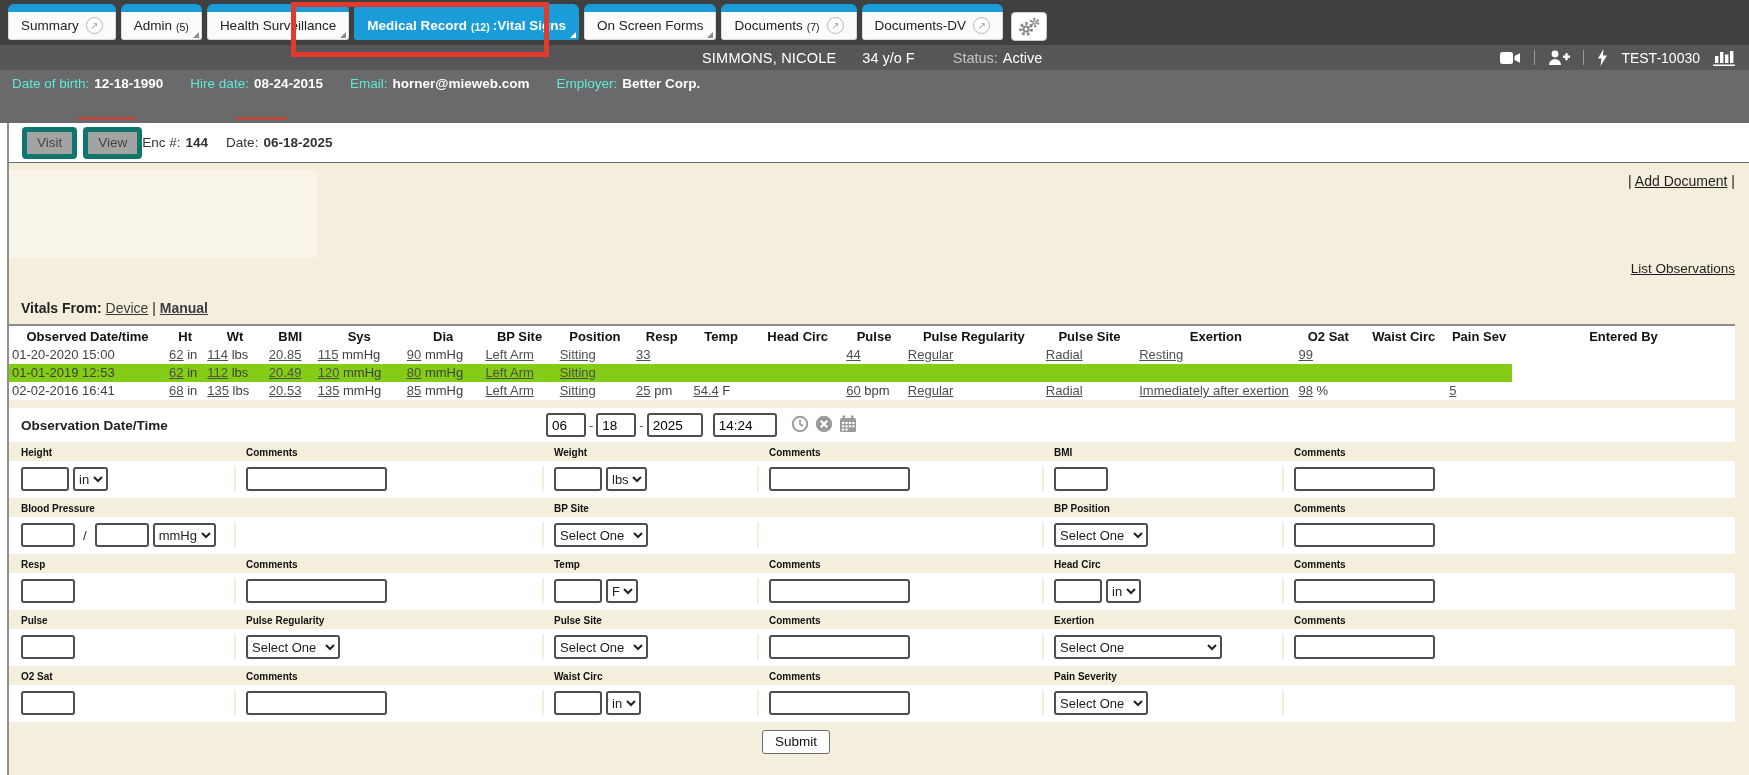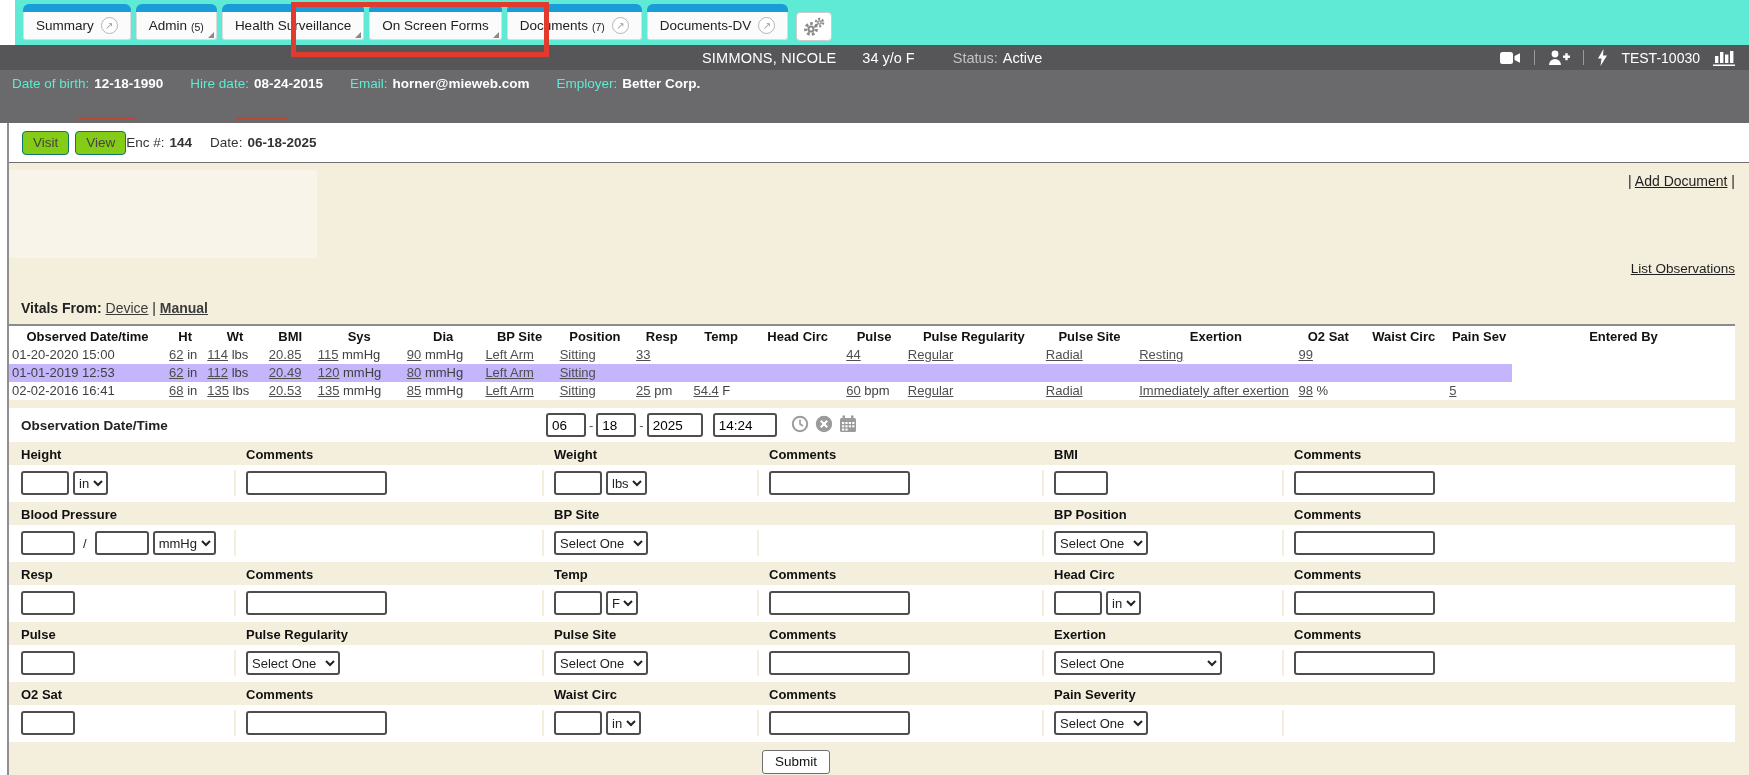--- a/index.html
+++ b/index.html
@@ -1,20 +1,20 @@
 <!DOCTYPE html>
 <html><head>
 <meta charset="utf-8">
 <style>
   * { box-sizing: border-box; margin: 0; padding: 0; }
   html,body { width:1749px; height:775px; overflow:hidden; background:#fff;
     font-family:"Liberation Sans", sans-serif; }
 
   
-  .tabbar { height:45px; background:#5eead4; display:flex; align-items:flex-start; padding:12px 0 0 8px; position:relative;margin-left:15px; }
+  .tabbar { height:45px; background:#404040; display:flex; align-items:flex-start; padding:12px 0 0 8px; position:relative; }
   .tabs { display:flex; }
   .tab { position:relative; display:inline-flex; align-items:center; gap:7px; padding:0 12px;
     height:28px; margin-right:5px; background:#fbfbfb; border:1px solid #dcdcdc; border-top:0;
     border-radius:0 0 3px 3px; font-size:13.5px; color:#222; cursor:pointer; white-space:nowrap; }
   .tab::before { content:''; position:absolute; left:-1px; right:-1px; top:-8px; height:8px;
     background:var(--blue); border-radius:6px 6px 0 0; }
   .tab.active { background:var(--blue); border-color:var(--blue); color:#fff; font-weight:bold; }
   .t-count { font-size:10.5px; margin-left:-3px; position:relative; top:1px; }
   .caret { position:absolute; right:2px; bottom:1px; width:0; height:0;
     border-left:6px solid transparent; border-bottom:6px solid #8a8a8a; }
@@ -43,54 +43,54 @@
   .bar2 .lbl { color:#5eead4; }
   .bar2 .val { font-weight:bold; margin-left:5px; }
   .bar2 .fld { margin-right:27px; display:inline-flex; }
 
   .bar3 { height:27px; background:#6a6a6c; position:relative; }
   .red-dash { position:absolute; bottom:3px; height:3px; background:#b8473c; }
 
   
   .lower { margin-left:7px; border-left:2px solid #8f8f8f; height:652px; }
   .visit-bar { height:39px; background:#fff; display:flex; align-items:center; padding-left:13px; font-size:13.5px; color:#333; }
-  .btn { background:#84cc16; border:1px solid #0f766e; border-radius:4px; padding:3px 10px 4px;
+  .btn { background:#a3a3a3; border:5px solid #0f766e; border-radius:4px; padding:3px 10px 4px;
     font-size:13.5px; color:#444; cursor:pointer; font-family:inherit; }
   .btn + .btn { margin-left:6px; }
   .enc { } .enc b { margin-left:5px; }
   .vdate { margin-left:18px; } .vdate b { margin-left:5px; }
 
   .content { height:613px; background:#f4eedc; border-top:1px solid #6f6f6f; position:relative; font-size:13px; color:#222; }
   .lite-panel { position:absolute; left:0; top:7px; width:308px; height:88px; background:rgba(255,255,255,.38); }
   .add-doc { text-align:right; padding:10px 14px 0 0; font-size:14px; }
   .list-obs { text-align:right; padding:72px 14px 0 0; font-size:13.5px; }
   a.plain { color:#1f1f1f; text-decoration:underline; cursor:pointer; }
   .vitals-from { padding:24px 0 8px 12px; font-size:14px; }
   .vitals-from b { font-weight:bold; }
   a.gray { color:#3c3c3c; text-decoration:underline; cursor:pointer; }
 
   .tbl-wrap { background:#fff; margin-right:14px; border-top:2px solid #8c8c8c; }
   table.vitals { border-collapse:collapse; width:100%; font-size:13px; table-layout:fixed; }
   .vitals th { text-align:center; font-weight:bold; padding:3px 3px 2px 3px; white-space:nowrap; overflow:hidden; color:#111; }
   .vitals td { padding:1px 3px 2px 3px; white-space:nowrap; overflow:hidden; color:#3f3f3f;margin-top:19px; }
-  tr.striped td { background:#c4b5fd; }
+  tr.striped td { background:#84cc16; }
   tr.striped td:last-child { background:#fff; }
   a.val { color:#4f4f4f; text-decoration:underline; cursor:pointer; }
 
   .form-area { margin:8px 14px 0 0; }
   .obs-row { background:#fff; height:34px; display:flex; align-items:center; padding-left:12px; }
   .obs-label { font-weight:bold; width:525px; font-size:13.5px; }
   .obs-row input { height:24px; border:2px solid #4e4e4e; border-radius:3px; font-size:13.5px;
     padding:0 4px; font-family:inherit; background:#fff; }
   .w-m { width:40px; } .w-d { width:40px; } .w-y { width:56px; } .w-t { width:64px; margin-left:10px; }
   .dash { margin:0 3px; color:#555; }
   .obs-icons { display:inline-flex; gap:6px; margin-left:14px; align-items:center; }
 
   .frow-l { display:grid; grid-template-columns:225px 308px 215px 285px 240px 1fr;
-    padding:5px 0 3px 12px; font-weight:bold; font-size:13px; color:#111; }
+    padding:5px 0 3px 12px; font-weight:bold; font-size:10px; color:#111; }
   .frow-i { display:grid; grid-template-columns:225px 308px 215px 285px 240px 1fr;
     background:#fff; padding:5px 0 6px 12px; margin-bottom:0; align-items:center; }
   .frow-i { border-top:0; }
   .frow-i > div { min-height:26px; display:flex; align-items:center; gap:4px; }
   .frow-i > div.sep { border-left:2px solid #f4eedc; padding-left:10px; margin-left:-12px; }
   .frow-i input[type=text] { height:24px; border:2px solid #4e4e4e; border-radius:3px;
     font-size:13px; padding:0 4px; font-family:inherit; background:#fff; }
   .frow-i select { height:24px; border:2px solid #4e4e4e; border-radius:3px; background:#fff;
     font-size:13px; font-family:inherit; color:#222; }
   .in-num { width:54px; } .in-num-sm { width:48px; } .in-comment { width:141px; }
@@ -113,20 +113,26 @@
         <span class="t-label">Summary</span>
         <span class="popout">↗</span>
       </div>
       <div class="tab">
         <span class="t-label">Admin</span>
         <span class="t-count">(5)</span>
         <i class="caret"></i>
       </div>
       <div class="tab">
         <span class="t-label">Health Surveillance</span>
+        <i class="caret"></i>
+      </div>
+      <div class="tab active">
+        <span class="t-label">Medical Record</span>
+        <span class="t-count">(12)</span>
+        <span class="t-suffix" style="margin-left: -4px;">:Vital Signs</span>
         <i class="caret"></i>
       </div>
       <div class="tab">
         <span class="t-label">On Screen Forms</span>
         <i class="caret"></i>
       </div>
       <div class="tab">
         <span class="t-label">Documents</span>
         <span class="t-count">(7)</span>
         <span class="popout">↗</span>

